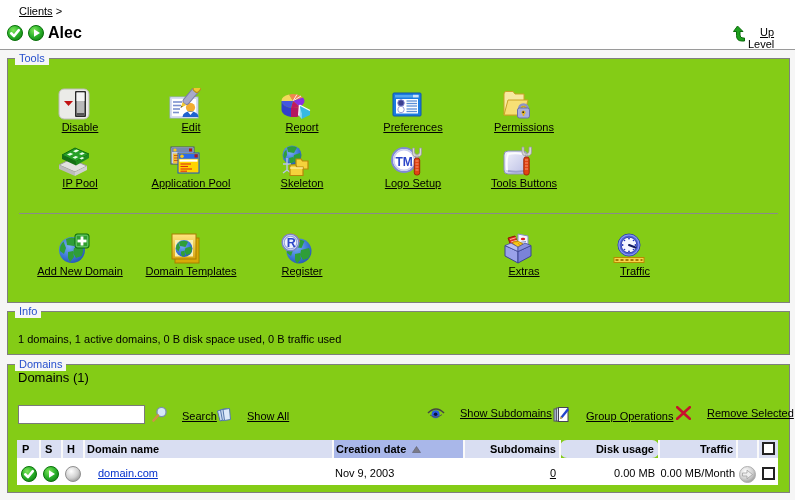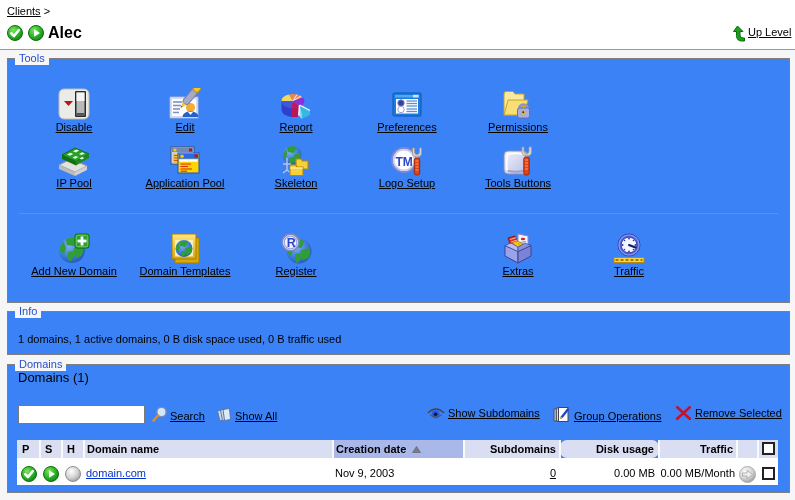--- a/index.html
+++ b/index.html
@@ -1,20 +1,20 @@
 <!DOCTYPE html>
 <html><head>
 <meta charset="utf-8">
 <style>
 html,body{margin:0;padding:0;width:795px;height:500px;overflow:hidden;
  font-family:"Liberation Sans",sans-serif;background:#fff;}
 #lower{position:absolute;left:0;top:49px;width:795px;height:451px;background:#f6f6f6;border-top:1px solid #9a9a9a;}
-.fs{position:absolute;border:1px solid #7f7f7f;background:#3b82f6;left:7px;width:781px;}
+.fs{position:absolute;border:1px solid #7f7f7f;background:#84cc16;left:7px;width:781px;}
 .leg{position:absolute;top:-8px;left:7px;background:#f6f6f6;padding:0 4px;color:#2750cd;font-size:11px;line-height:14px;}
-a{color:#000;}
+a{color:#000;margin-left:12px;}
 .cell{position:absolute;width:110px;text-align:center;}
 .cell svg{display:block;margin:0 auto;}
 .cell .lbl{display:block;margin-top:1px;font-size:11px;color:#000;}
 .toolhr{position:absolute;left:11px;top:154px;width:759px;height:1px;background:#8a8a8a;}
 .lnk{position:absolute;font-size:11px;white-space:nowrap;}
 .lnk svg{vertical-align:-3px;}
 table.grid{position:absolute;left:9px;top:75px;border-collapse:collapse;table-layout:fixed;font-size:11px;}
 table.grid th{background:#d9def2;font-weight:bold;font-size:11px;color:#000;height:18px;padding:0;text-align:left;}
 table.grid th.sep, table.grid td.sep{border-left:2px solid #fafafa;}
 table.grid th.sorted{background:#a9b7e9;}

